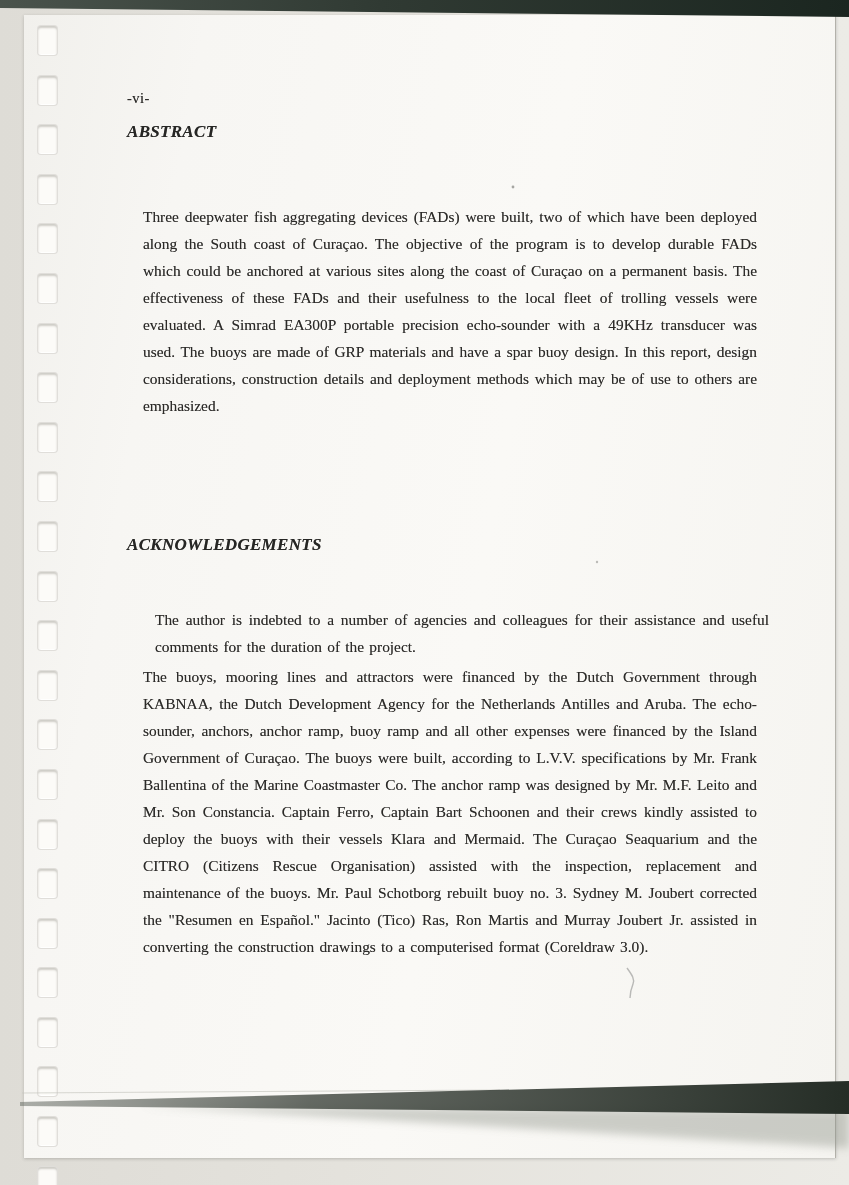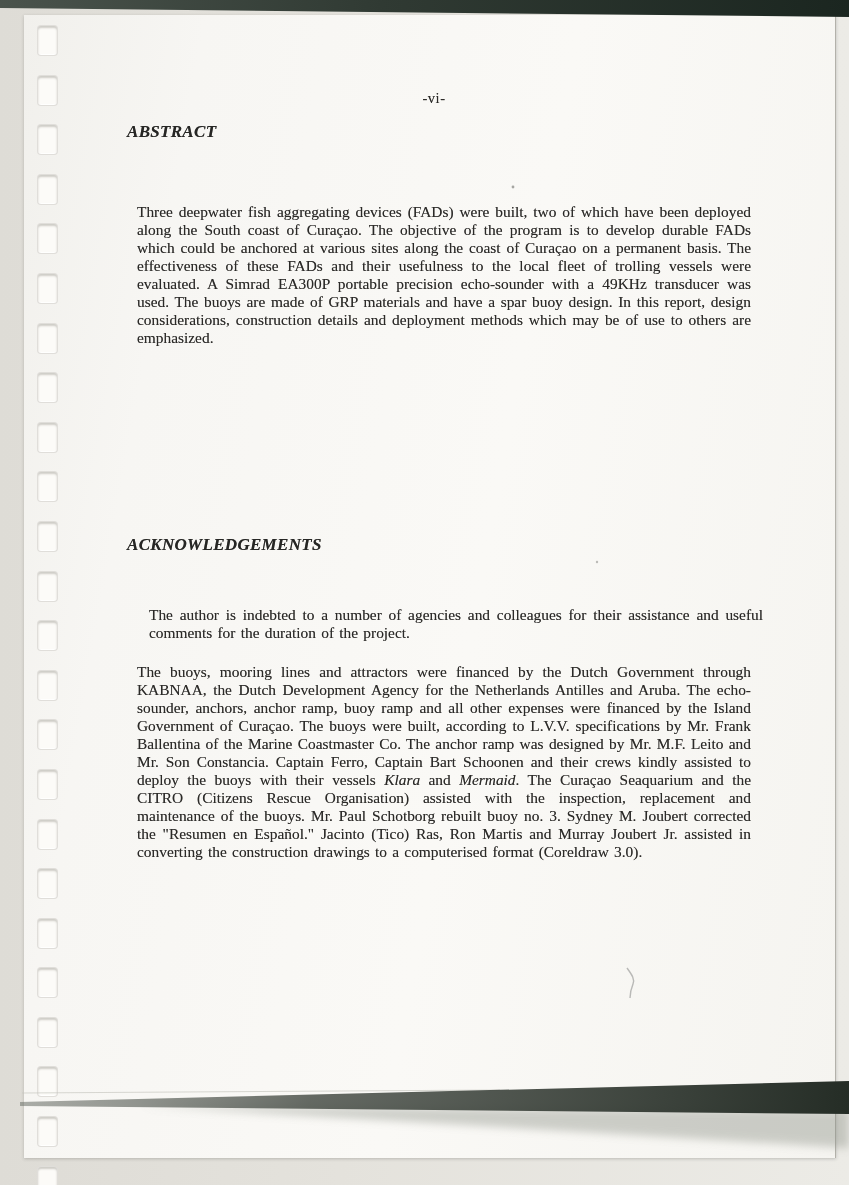--- a/index.html
+++ b/index.html
@@ -20,41 +20,41 @@
   }
   .hole {
     width:19px; height:29px; border-radius:4px;
     background:#fcfbf8;
     border:1px solid rgba(150,148,140,0.28);
     box-shadow:inset 0 2px 2px rgba(150,148,140,0.45), inset 0 -1px 1px rgba(255,255,255,0.9);
   }
   .textcol { position:absolute; left:103px; top:0; width:614px; color:#2b2a28; }
   .pageno {
     position:absolute; top:75px; left:0; width:100%;
-    text-align:center; font-size:14.5px; letter-spacing:0.5px;
+    font-size:14.5px; letter-spacing:0.5px;
     text-shadow:0 0 0.4px rgba(43,42,40,0.55);
   }
   .heading {
     position:absolute; left:0; font-style:italic; font-weight:bold;
     font-size:17px; letter-spacing:0.3px; color:#262624;
     text-shadow:0 0 0.4px rgba(38,38,36,0.6);
     text-align:center;
   }
   .h-abstract { top:107px; }
   .h-ack { top:520px; }
   .para {
-    position:absolute; left:10px; width:614px;
-    font-size:15.4px; line-height:18px; text-align:justify;
+    position:absolute; left:16px; width:614px;
+    font-size:15.4px; line-height:27px; text-align:justify;
     word-spacing:0.09em;
     text-shadow:0 0 0.45px rgba(43,42,40,0.5);
   }
   .p-abstract { top:188px; }
   .p-ack1 { top:591px;margin-left:12px; }
   .p-ack2 { top:648px; }
-  .vessel { font-style:italic; }
+  .vessel { }
   .overlay { position:absolute; left:0; top:0; z-index:6; pointer-events:none; }
 </style>
 </head>
 <body>
 
 <div class="scan">
 
   <div class="paper">
 
     <div class="holes">

